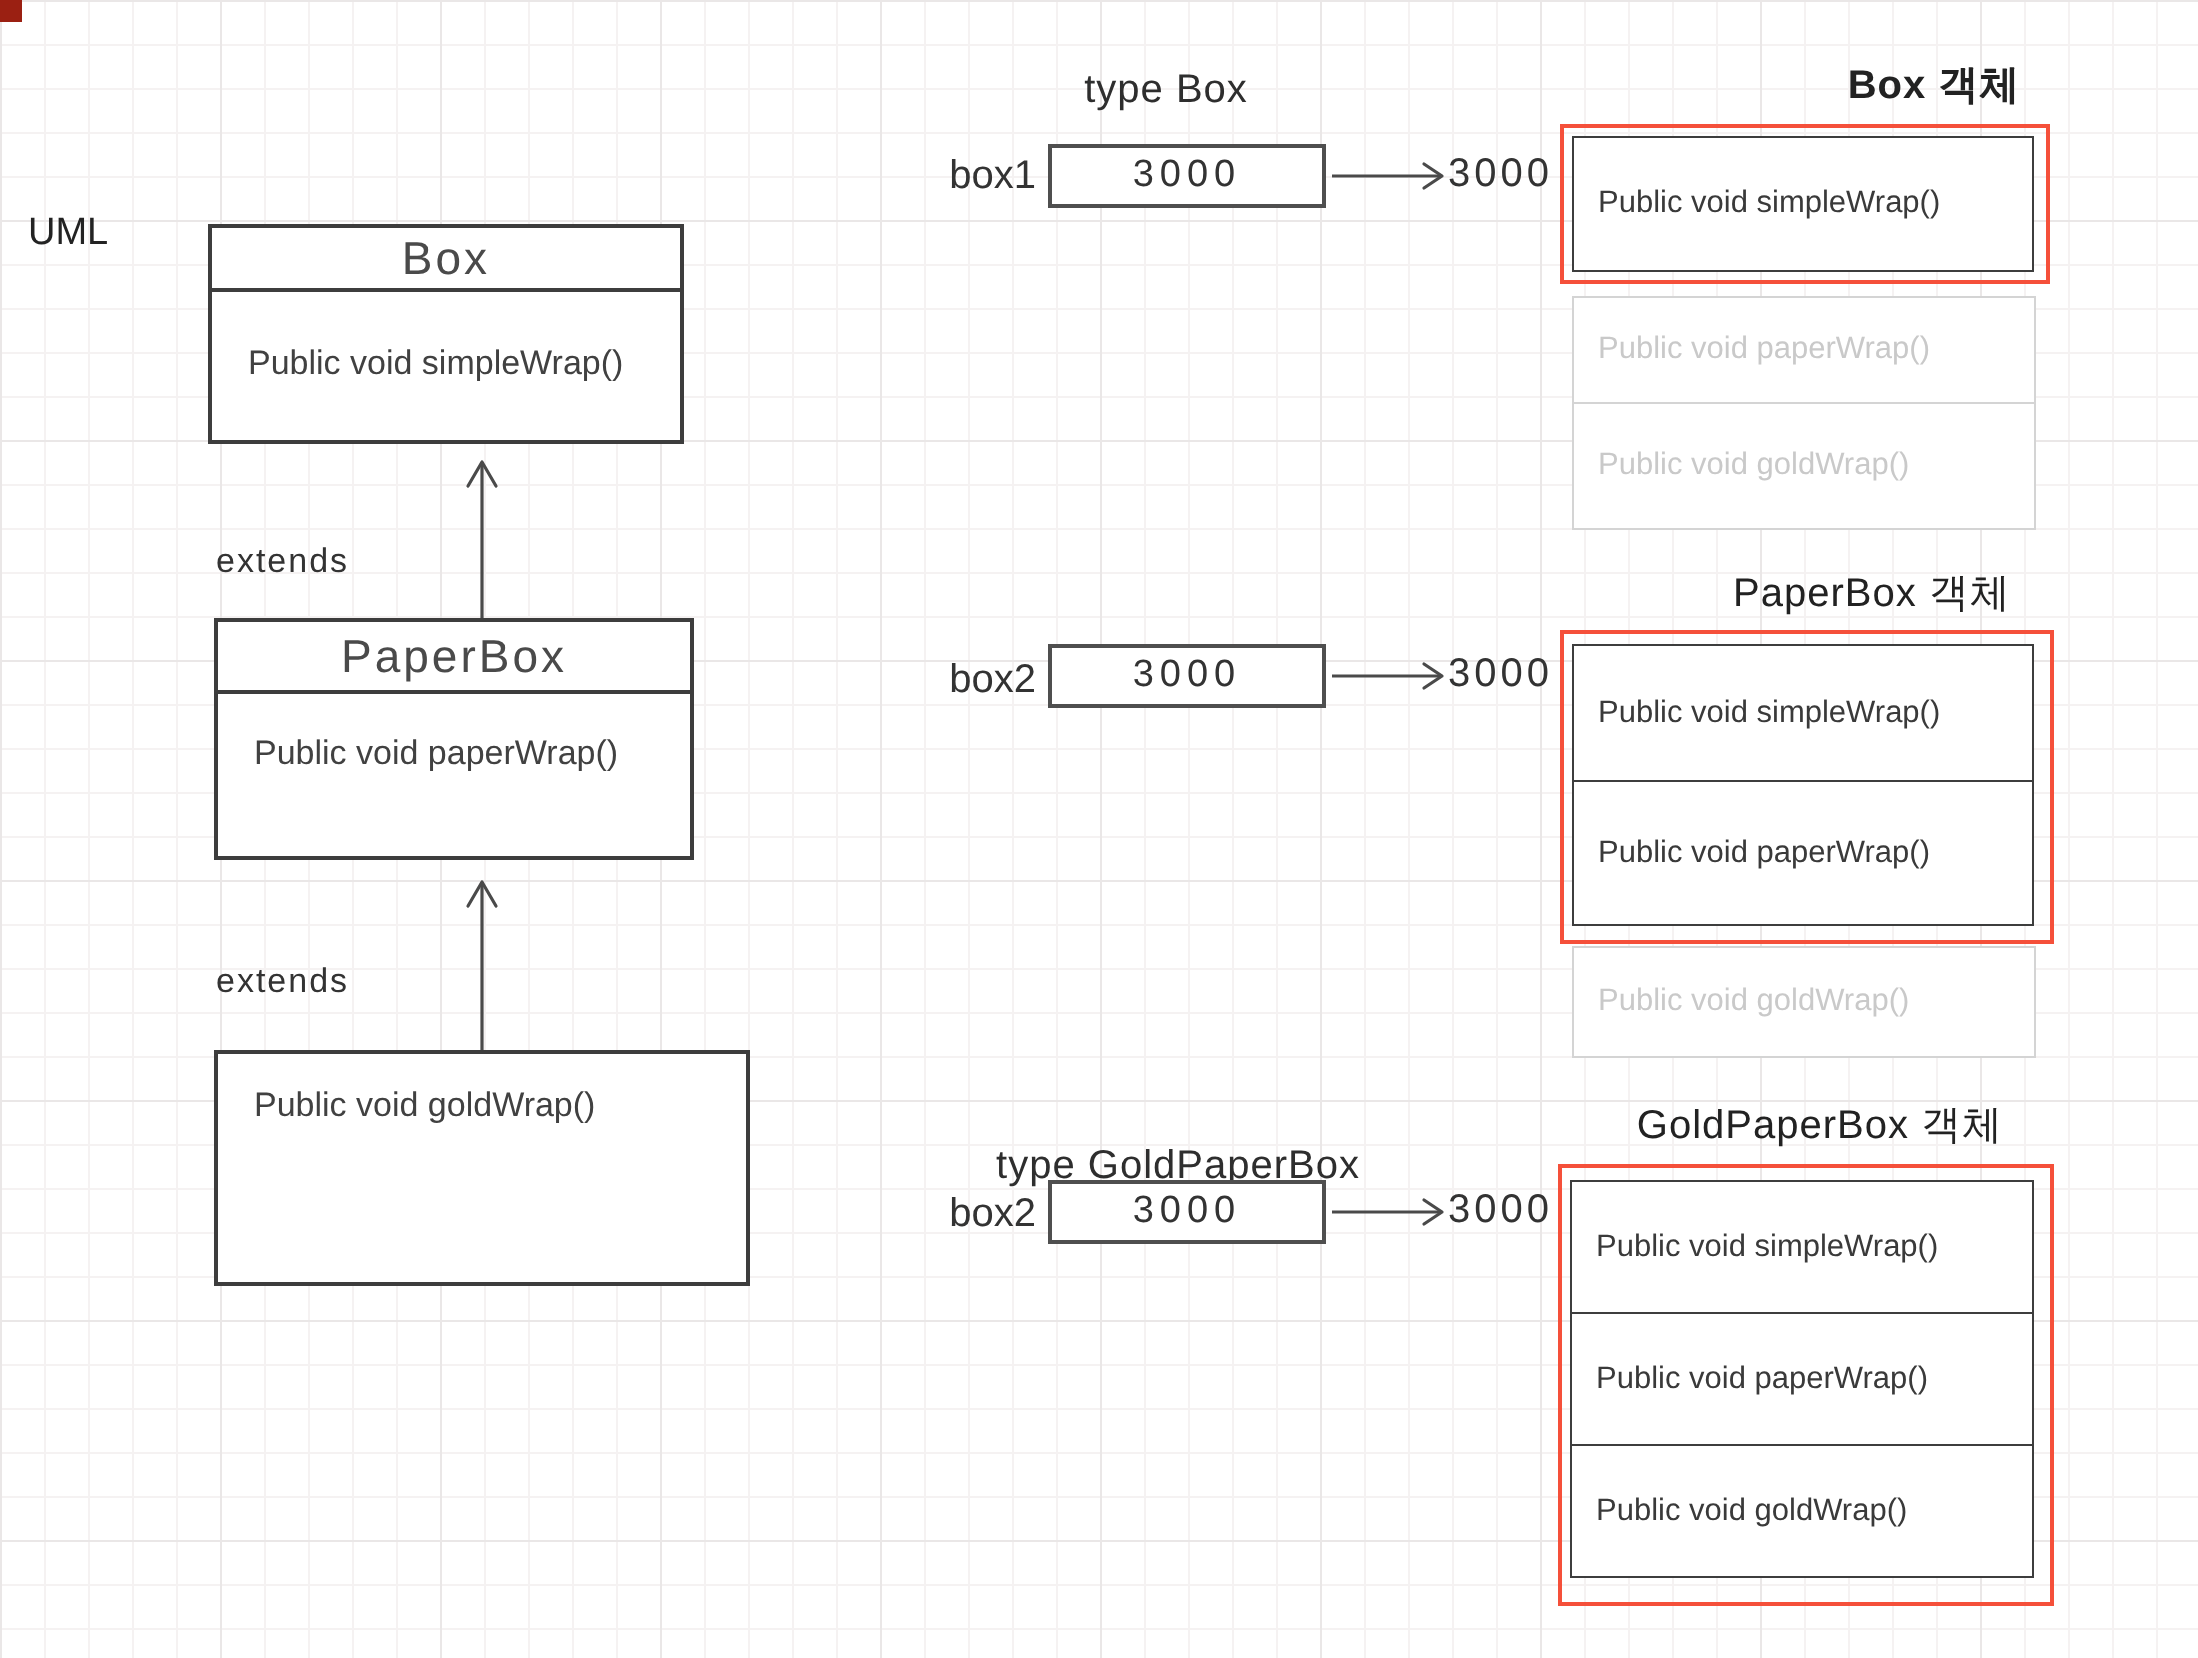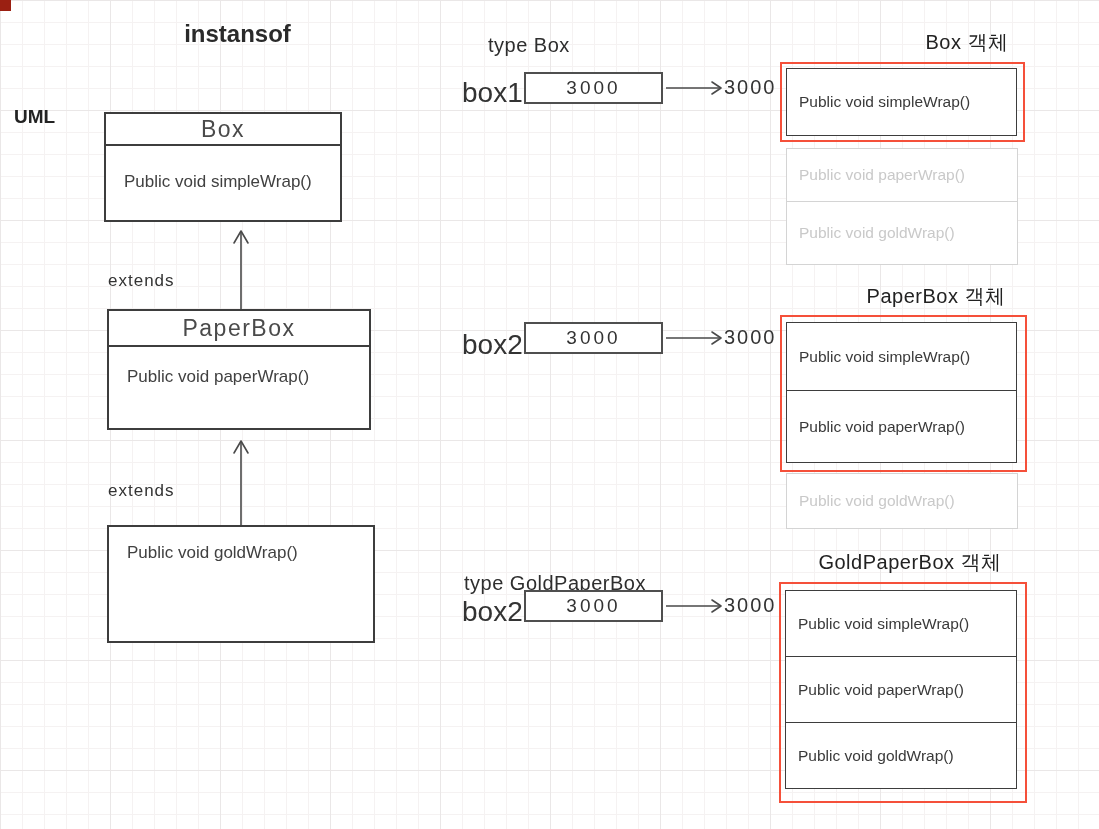--- a/index.html
+++ b/index.html
@@ -17,31 +17,31 @@
     background-image:
       linear-gradient(to right, #eae7e7 1px, transparent 1px),
       linear-gradient(to bottom, #eae7e7 1px, transparent 1px),
       linear-gradient(to right, #f5f2f2 1px, transparent 1px),
       linear-gradient(to bottom, #f5f2f2 1px, transparent 1px);
     background-size:110px 110px, 110px 110px, 22px 22px, 22px 22px;
   }
   .abs{position:absolute;}
   .corner{width:11px;height:11px;background:#9b2012;left:0;top:0;}
   .page-title{left:130px;top:20px;width:215px;text-align:center;font-size:24px;font-weight:600;color:#2a2a2a;}
-  .uml-label{left:14px;top:106px;font-size:19px;font-weight:700;color:#232323;}
+  .uml-label{left:14px;top:106px;font-size:19px;font-weight:400;color:#232323;}
 
   .uml-class{background:#fff;border:2px solid var(--dark);box-sizing:border-box;}
   .uml-class .hdr{display:flex;align-items:center;justify-content:center;border-bottom:2px solid var(--dark);
     font-size:23px;font-weight:300;color:#4a4a4a;letter-spacing:1.5px;}
   .uml-class .body{font-size:17px;color:#414141;padding-left:18px;box-sizing:border-box;}
 
   .extends-label{font-size:17px;color:#333;letter-spacing:1px;}
 
-  .type-label{font-size:20px;color:#2e2e2e;letter-spacing:0.5px;}
-  .var-label{font-size:28px;color:#333;width:56px;}
+  .type-label{font-size:20px;color:#2e2e2e;text-align:center;letter-spacing:0.5px;}
+  .var-label{font-size:20px;color:#333;width:56px;text-align:right;}
   .value-box{width:139px;height:32px;border:2px solid #4f4f4f;box-sizing:border-box;background:#fff;
     display:flex;align-items:center;justify-content:center;font-size:19px;letter-spacing:3px;color:#333;}
   .pointer-val{font-size:20px;letter-spacing:2px;color:#333;}
   .obj-title{font-size:20px;font-weight:500;color:#222;text-align:center;letter-spacing:0.5px;}
 
   .red-rect{border:2px solid var(--red);box-sizing:border-box;background:transparent;}
   .cell{box-sizing:border-box;display:flex;align-items:center;padding-left:12px;font-size:15.5px;background:#fff;}
   .cell.active{color:var(--text);}
   .cell.inactive{color:var(--gray-text);}
   .stack{box-sizing:border-box;background:#fff;}
@@ -55,35 +55,34 @@
   svg{display:block;}
   svg .stroke{stroke:#4a4a4a;stroke-width:1.6;fill:none;stroke-linecap:round;stroke-linejoin:round;}
 </style>
 </head>
 <body>
 
 <div id="canvas">
 
   <div class="abs corner"></div>
 
-  <div class="abs page-title">instansof</div>
   <div class="abs uml-label">UML</div>
 
   <div class="abs uml-class" style="left:104px;top:112px;width:238px;height:110px;">
     <div class="hdr" style="height:30px;">Box</div>
     <div class="body" style="padding-top:26px;">Public void simpleWrap()</div>
   </div>
 
   <svg class="abs" style="left:230px;top:227px;" width="22" height="82">
     <line class="stroke" x1="11" y1="82" x2="11" y2="5"></line>
     <polyline class="stroke" points="4,16 11,4 18,16"></polyline>
   </svg>
   <div class="abs extends-label" style="left:108px;top:271px;">extends</div>
 
-  <div class="abs uml-class" style="left:107px;top:309px;width:264px;height:121px;">
+  <div class="abs uml-class" style="left:107px;top:309px;width:240px;height:121px;">
     <div class="hdr" style="height:34px;">PaperBox</div>
     <div class="body" style="padding-top:20px;">Public void paperWrap()</div>
   </div>
 
   <svg class="abs" style="left:230px;top:437px;" width="22" height="88">
     <line class="stroke" x1="11" y1="88" x2="11" y2="5"></line>
     <polyline class="stroke" points="4,16 11,4 18,16"></polyline>
   </svg>
   <div class="abs extends-label" style="left:108px;top:481px;">extends</div>
 
@@ -94,21 +93,21 @@
   <div class="abs type-label" style="left:488px;top:34px;width:190px;">type Box</div>
   <div class="abs var-label" style="left:462px;top:77px;">box1</div>
   <div class="abs value-box" style="left:524px;top:72px;">
     <span>3000</span>
   </div>
   <svg class="abs" style="left:666px;top:79px;" width="58" height="18">
     <line class="stroke" x1="0" y1="9" x2="54" y2="9"></line>
     <polyline class="stroke" points="46,3 55,9 46,15"></polyline>
   </svg>
   <div class="abs pointer-val" style="left:724px;top:76px;">3000</div>
-  <div class="abs obj-title" style="left:867px;top:29px;width:200px;">Box 객체</div>
+  <div class="abs obj-title" style="left:867px;top:29px;width:200px;font-weight:bold;">Box 객체</div>
 
   <div class="abs red-rect" style="left:780px;top:62px;width:245px;height:80px;"></div>
   <div class="abs cell active single dark" style="left:786px;top:68px;width:231px;height:68px;">Public void simpleWrap()</div>
   <div class="abs stack light" style="left:786px;top:148px;width:232px;">
     <div class="cell inactive" style="height:52px;">Public void paperWrap()</div>
     <div class="cell inactive" style="height:63px;">Public void goldWrap()</div>
   </div>
 
   <div class="abs var-label" style="left:462px;top:329px;">box2</div>
   <div class="abs value-box" style="left:524px;top:322px;">

